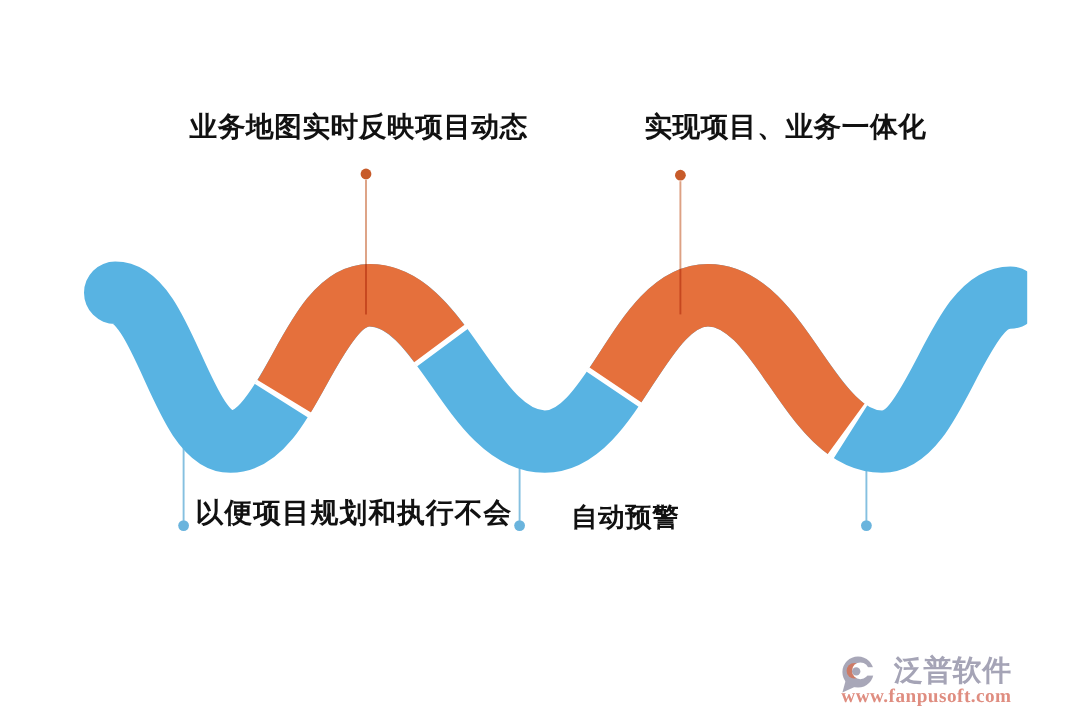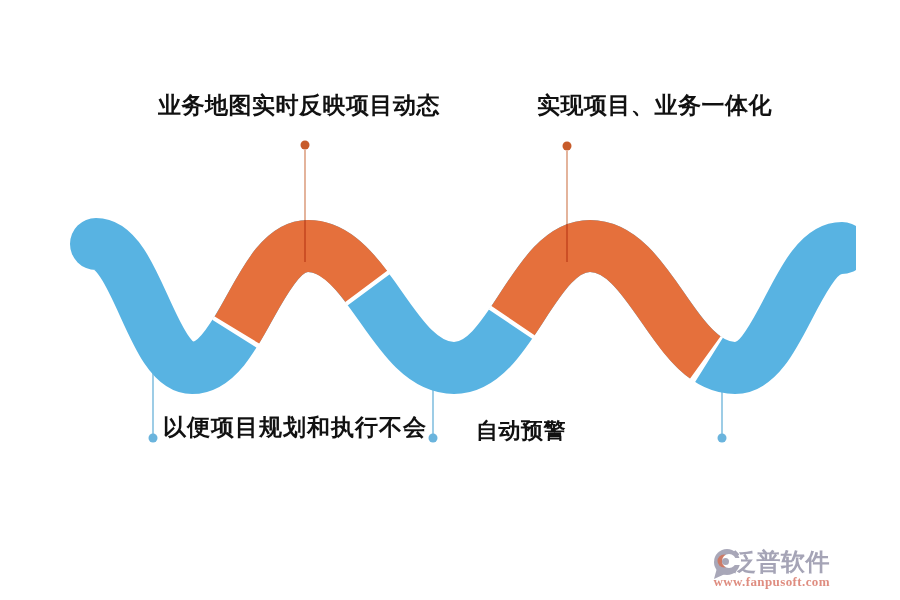--- a/index.html
+++ b/index.html
@@ -13,29 +13,29 @@
     position:absolute;color:#111;font-weight:bold;white-space:nowrap;
     font-family:"Liberation Sans", sans-serif;
   }
   .lbl-top-left{left:158px;top:90px;font-size:23px;letter-spacing:0.5px;}
   .lbl-top-right{left:537px;top:90px;font-size:23px;letter-spacing:0.5px;}
   .lbl-bottom-left{left:130px;top:413px;width:330px;text-align:center;font-size:23px;letter-spacing:1px;line-height:29px;}
   .lbl-bottom-mid{left:476px;top:416px;font-size:22px;letter-spacing:0.5px;}
   .lbl-bottom-right{left:739px;top:416px;font-size:23px;letter-spacing:0.5px;}
   .orange-callout-line{mix-blend-mode:multiply;}
   .logo{
-    position:absolute;right:26px;bottom:10px;
+    position:absolute;right:13px;bottom:10px;
   }
   .logo-row{display:flex;align-items:flex-start;justify-content:flex-end;gap:2px;}
   .logo-name{
     font-size:24px;font-weight:bold;color:#a5a4b6;letter-spacing:0.5px;line-height:28px;
     font-family:"Liberation Sans", sans-serif;
   }
   .logo-url{
-    font-size:13px;font-weight:bold;color:#df8d80;letter-spacing:0.4px;margin-top:-2px;
+    font-size:16px;font-weight:bold;color:#df8d80;letter-spacing:0.4px;margin-top:-2px;
     font-family:"Liberation Serif", serif;
   }
 </style>
 </head>
 <body>
 
 <div class="stage">
 
   <svg width="900" height="600" viewBox="0 0 900 600">
 

